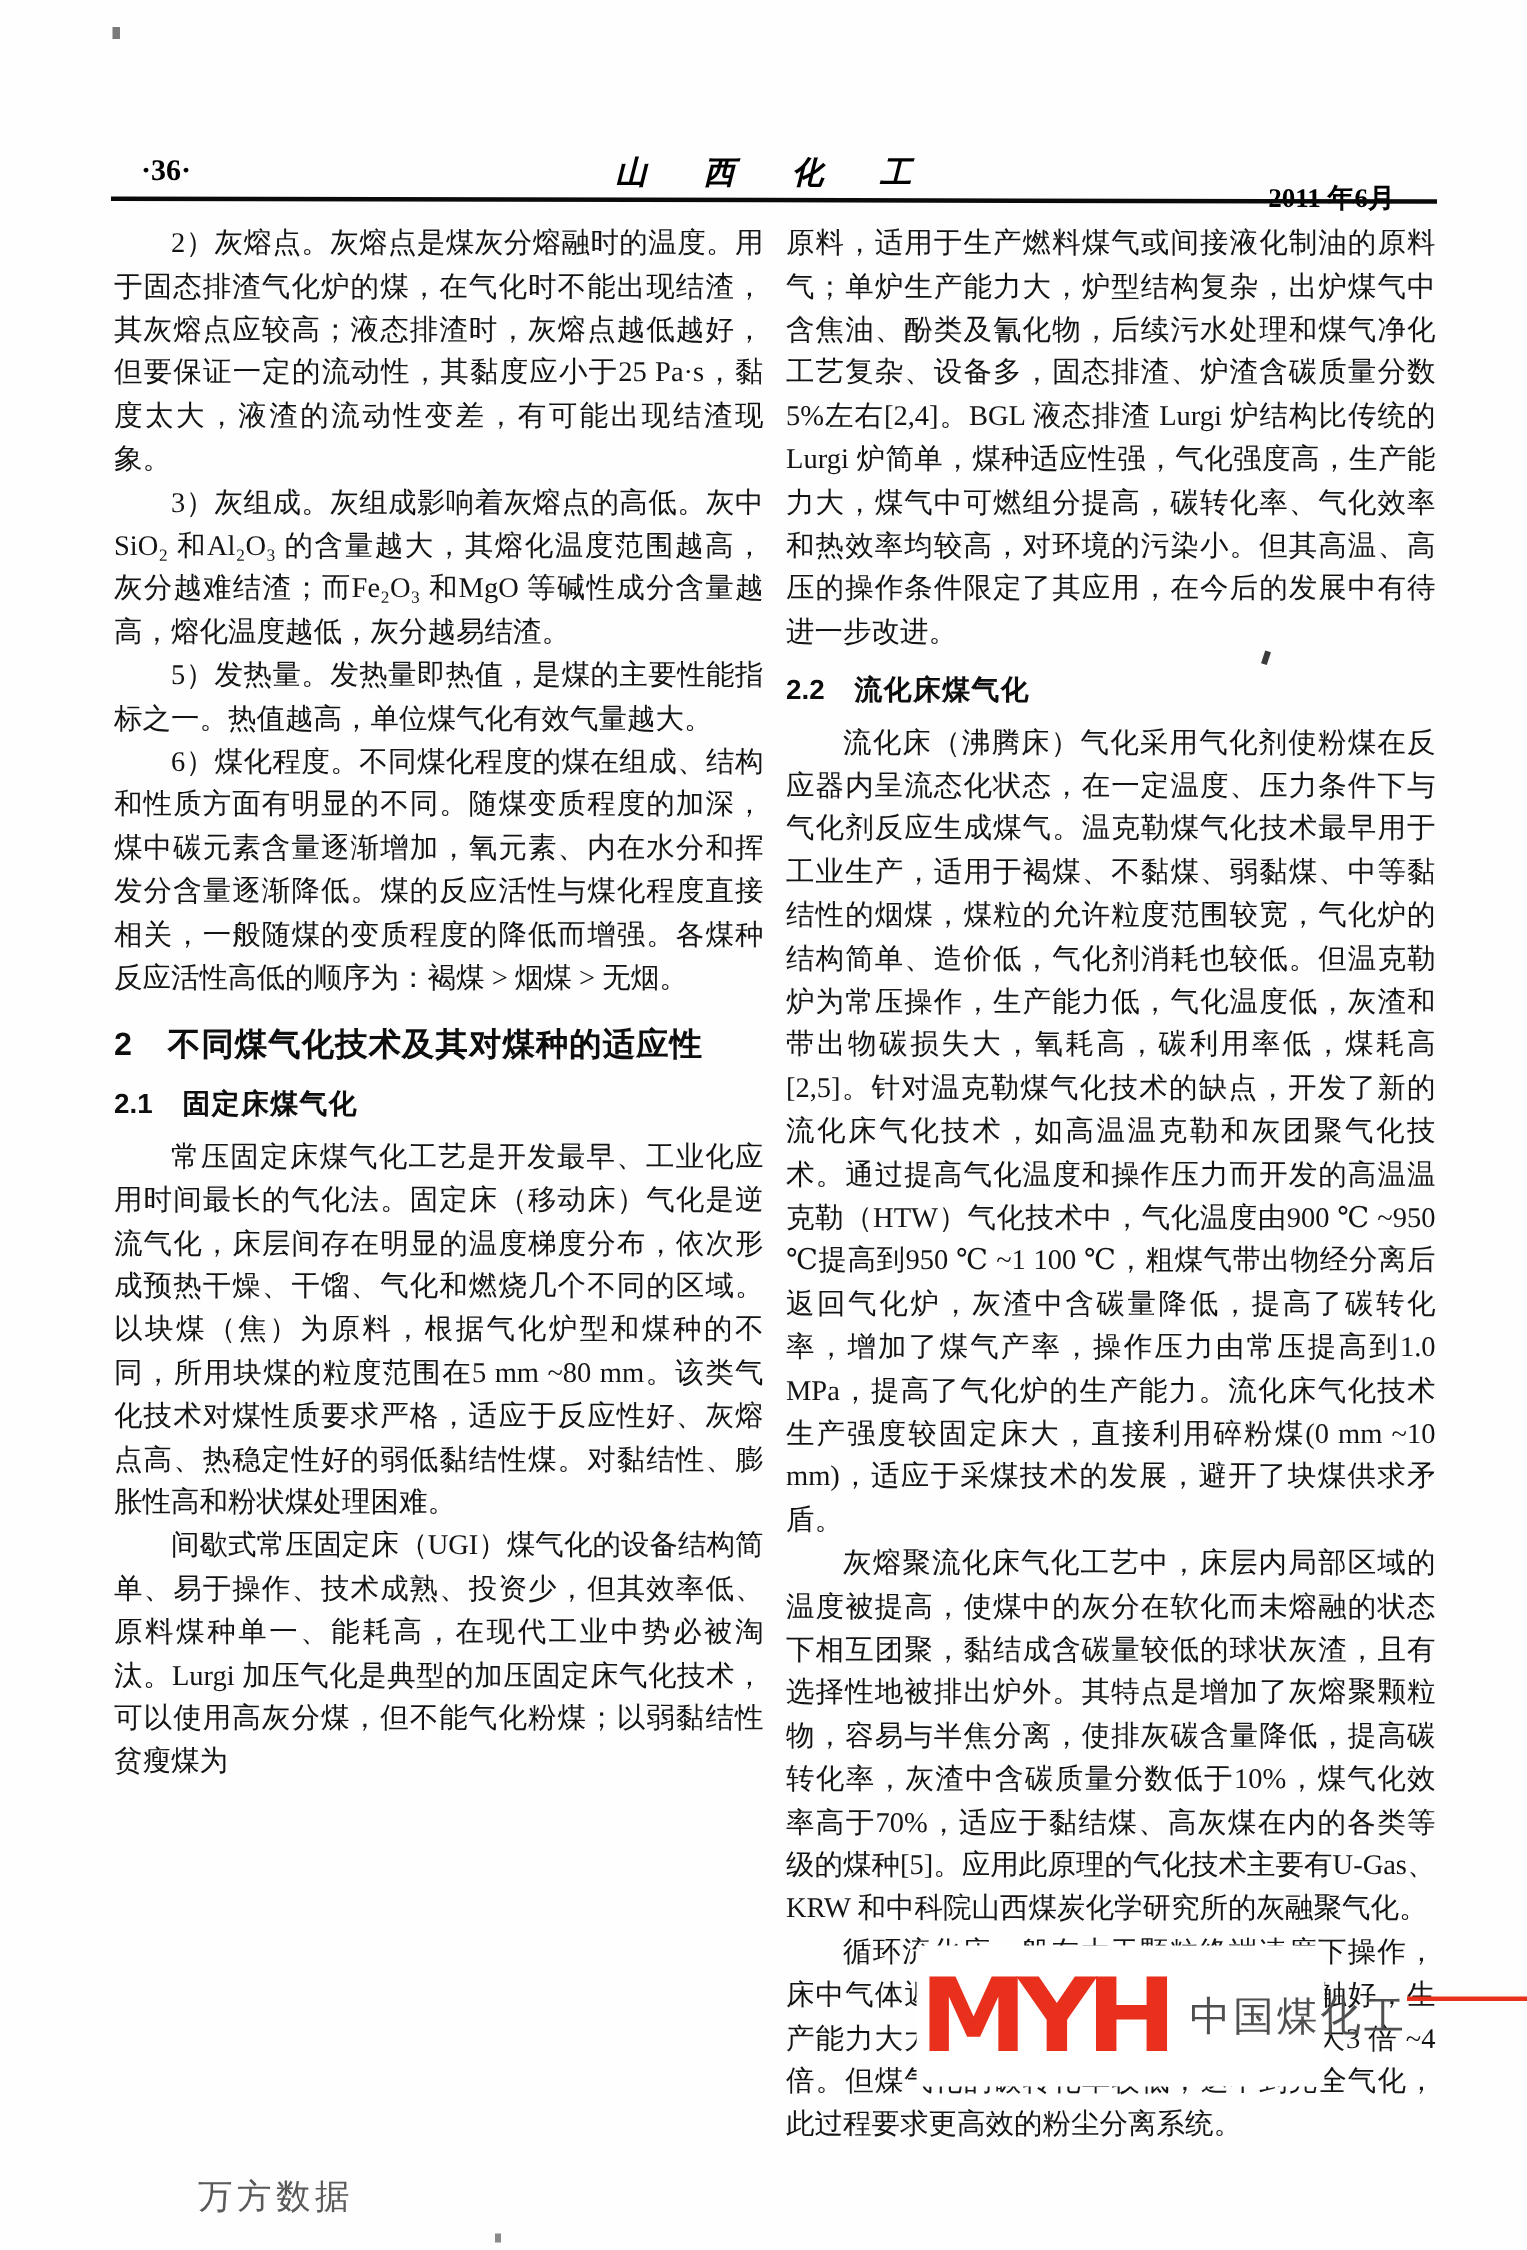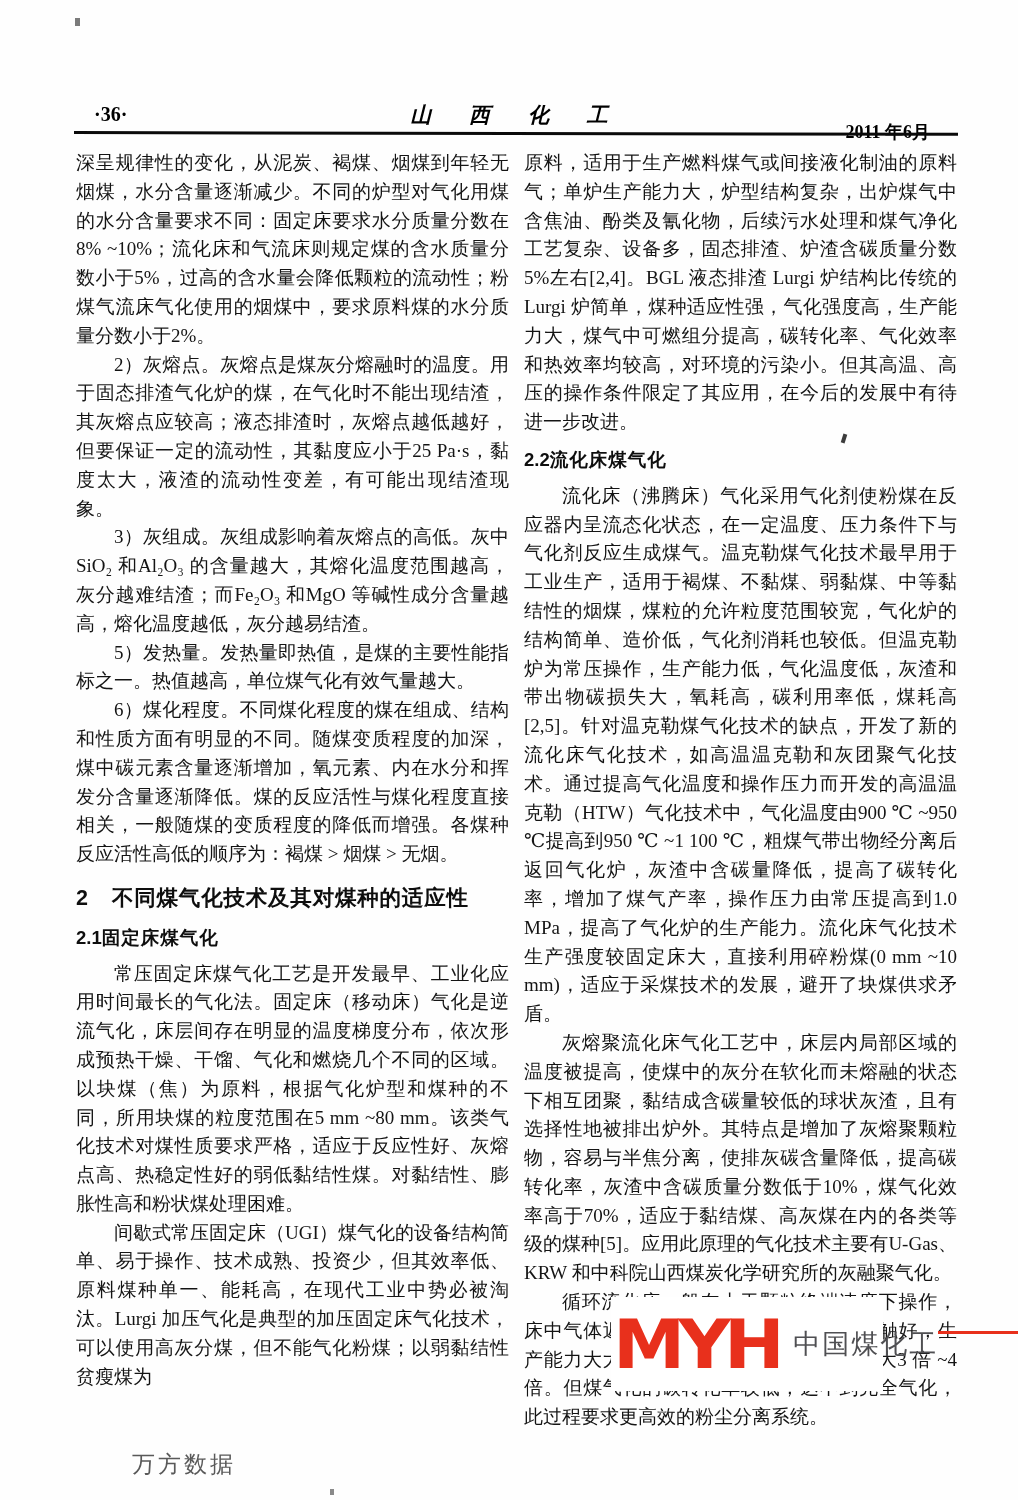--- a/index.html
+++ b/index.html
@@ -25,21 +25,21 @@
   .col-right{left:524px;}
   .col p{margin:0;text-indent:2em;}
   .col p.cont{text-indent:0;}
   .h1{margin:15px 0 11px;font-family:"Liberation Sans","DejaVu Sans",sans-serif;
       font-weight:bold;font-size:21.5px;color:#0e0e0e;letter-spacing:0.8px;
       text-indent:0;display:flex;align-items:baseline;}
   .h1 .num{margin-right:24px;letter-spacing:0;}
   .h2{margin:9px 0 7px;font-family:"Liberation Sans","DejaVu Sans",sans-serif;
       font-weight:bold;font-size:18.5px;color:#0e0e0e;letter-spacing:1px;
       text-indent:0;display:flex;align-items:baseline;}
-  .h2 .num{letter-spacing:0;}
+  .h2 .num{margin-right:20px;letter-spacing:0;}
   
   .watermark{position:absolute;left:611px;top:1297px;width:272px;height:94px;
              background:#ffffff;display:flex;align-items:center;z-index:5;}
   .wm-logo{color:#e8301c;font-family:"DejaVu Sans","Liberation Sans",sans-serif;
            font-weight:bold;font-size:74px;letter-spacing:-7px;line-height:60px;
            transform:scale(0.98,0.92);transform-origin:left center;margin-left:2px;}
   .wm-right{margin-left:12px;display:flex;flex-direction:row;}
   .wm-cn{color:#4f4f52;font-family:"Liberation Sans","DejaVu Sans",sans-serif;
          font-size:27px;letter-spacing:2px;line-height:30px;white-space:nowrap;}
   .wm-line{height:3px;background:#e8301c;width:148px;margin:2px 0 3px;}
@@ -61,21 +61,20 @@
 <div class="page">
 
   <div class="header">
     <span class="pageno">·36·</span>
     <span class="jtitle">山 西 化 工</span>
     <span class="jdate">2011 年6月</span>
   </div>
   <div class="rule"></div>
 
   <div class="col col-left">
-    <p class="cont">深呈规律性的变化，从泥炭、褐煤、烟煤到年轻无烟煤，水分含量逐渐减少。不同的炉型对气化用煤的水分含量要求不同：固定床要求水分质量分数在8% ~10%；流化床和气流床则规定煤的含水质量分数小于5%，过高的含水量会降低颗粒的流动性；粉煤气流床气化使用的烟煤中，要求原料煤的水分质量分数小于2%。</p>
     <p>2）灰熔点。灰熔点是煤灰分熔融时的温度。用于固态排渣气化炉的煤，在气化时不能出现结渣，其灰熔点应较高；液态排渣时，灰熔点越低越好，但要保证一定的流动性，其黏度应小于25 Pa·s，黏度太大，液渣的流动性变差，有可能出现结渣现象。</p>
     <p>3）灰组成。灰组成影响着灰熔点的高低。灰中SiO₂ 和Al₂O₃ 的含量越大，其熔化温度范围越高，灰分越难结渣；而Fe₂O₃ 和MgO 等碱性成分含量越高，熔化温度越低，灰分越易结渣。</p>
     <p>5）发热量。发热量即热值，是煤的主要性能指标之一。热值越高，单位煤气化有效气量越大。</p>
     <p>6）煤化程度。不同煤化程度的煤在组成、结构和性质方面有明显的不同。随煤变质程度的加深，煤中碳元素含量逐渐增加，氧元素、内在水分和挥发分含量逐渐降低。煤的反应活性与煤化程度直接相关，一般随煤的变质程度的降低而增强。各煤种反应活性高低的顺序为：褐煤 &gt; 烟煤 &gt; 无烟。</p>
     <div class="h1">
       <span class="num">2</span>
       <span>不同煤气化技术及其对煤种的适应性</span>
     </div>
     <div class="h2">
       <span class="num">2.1</span>

